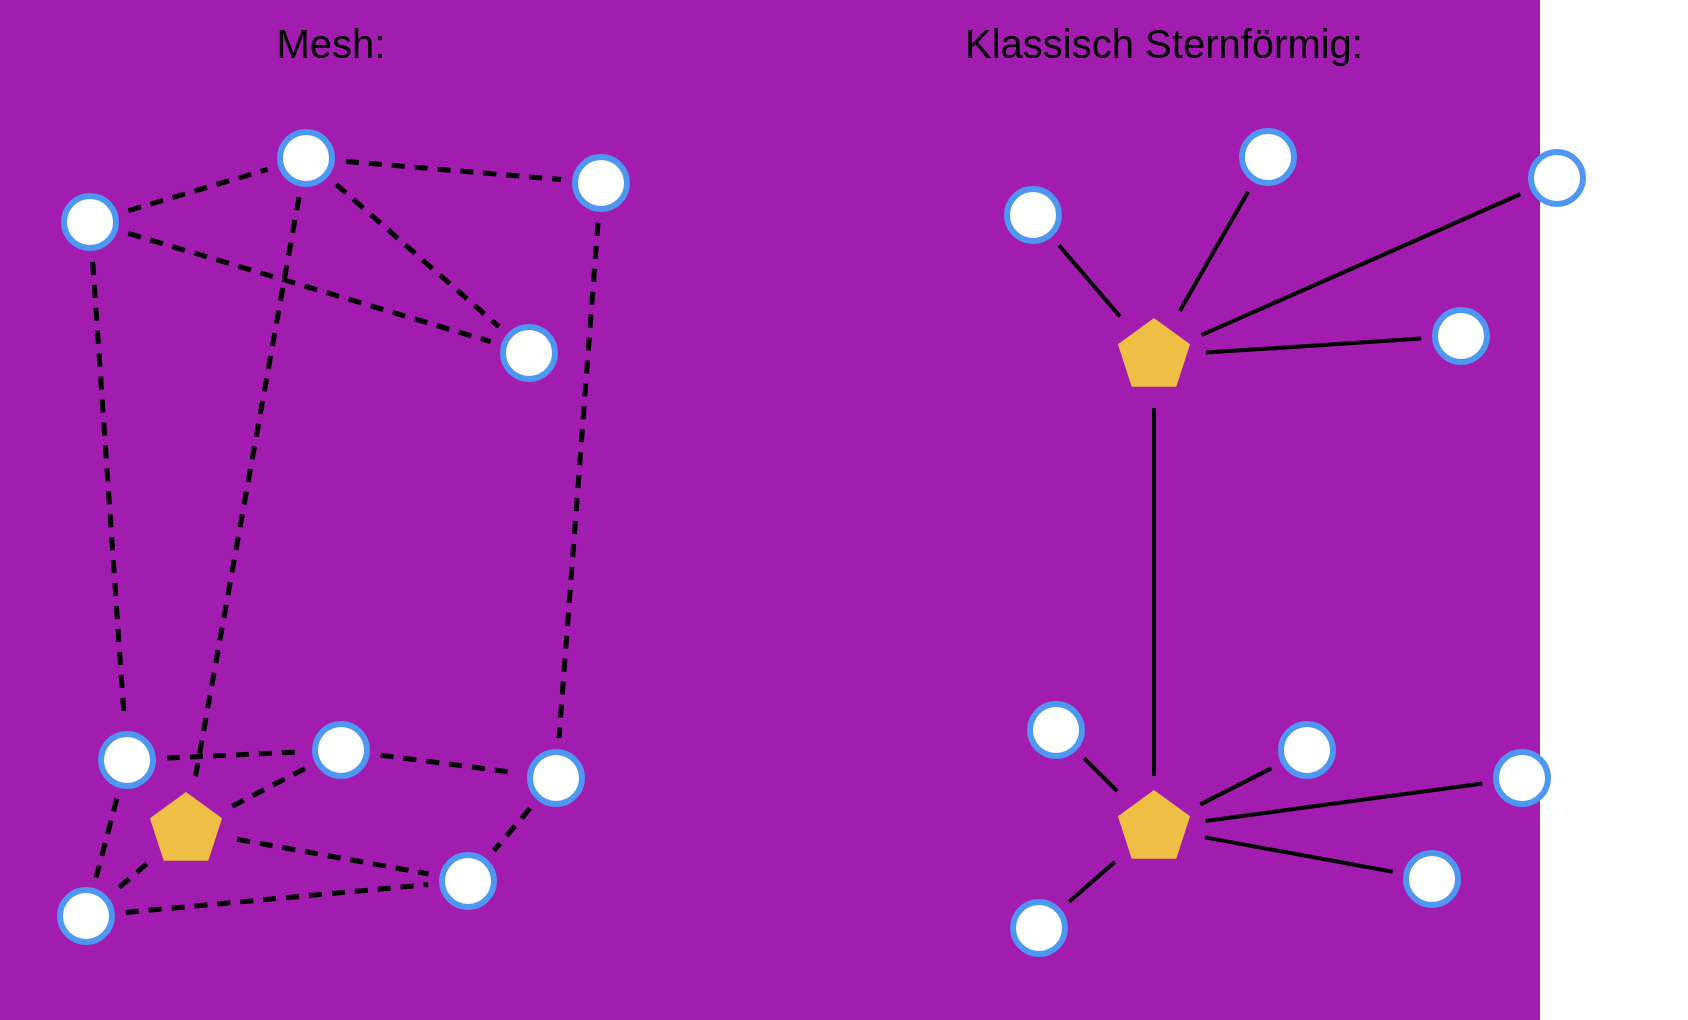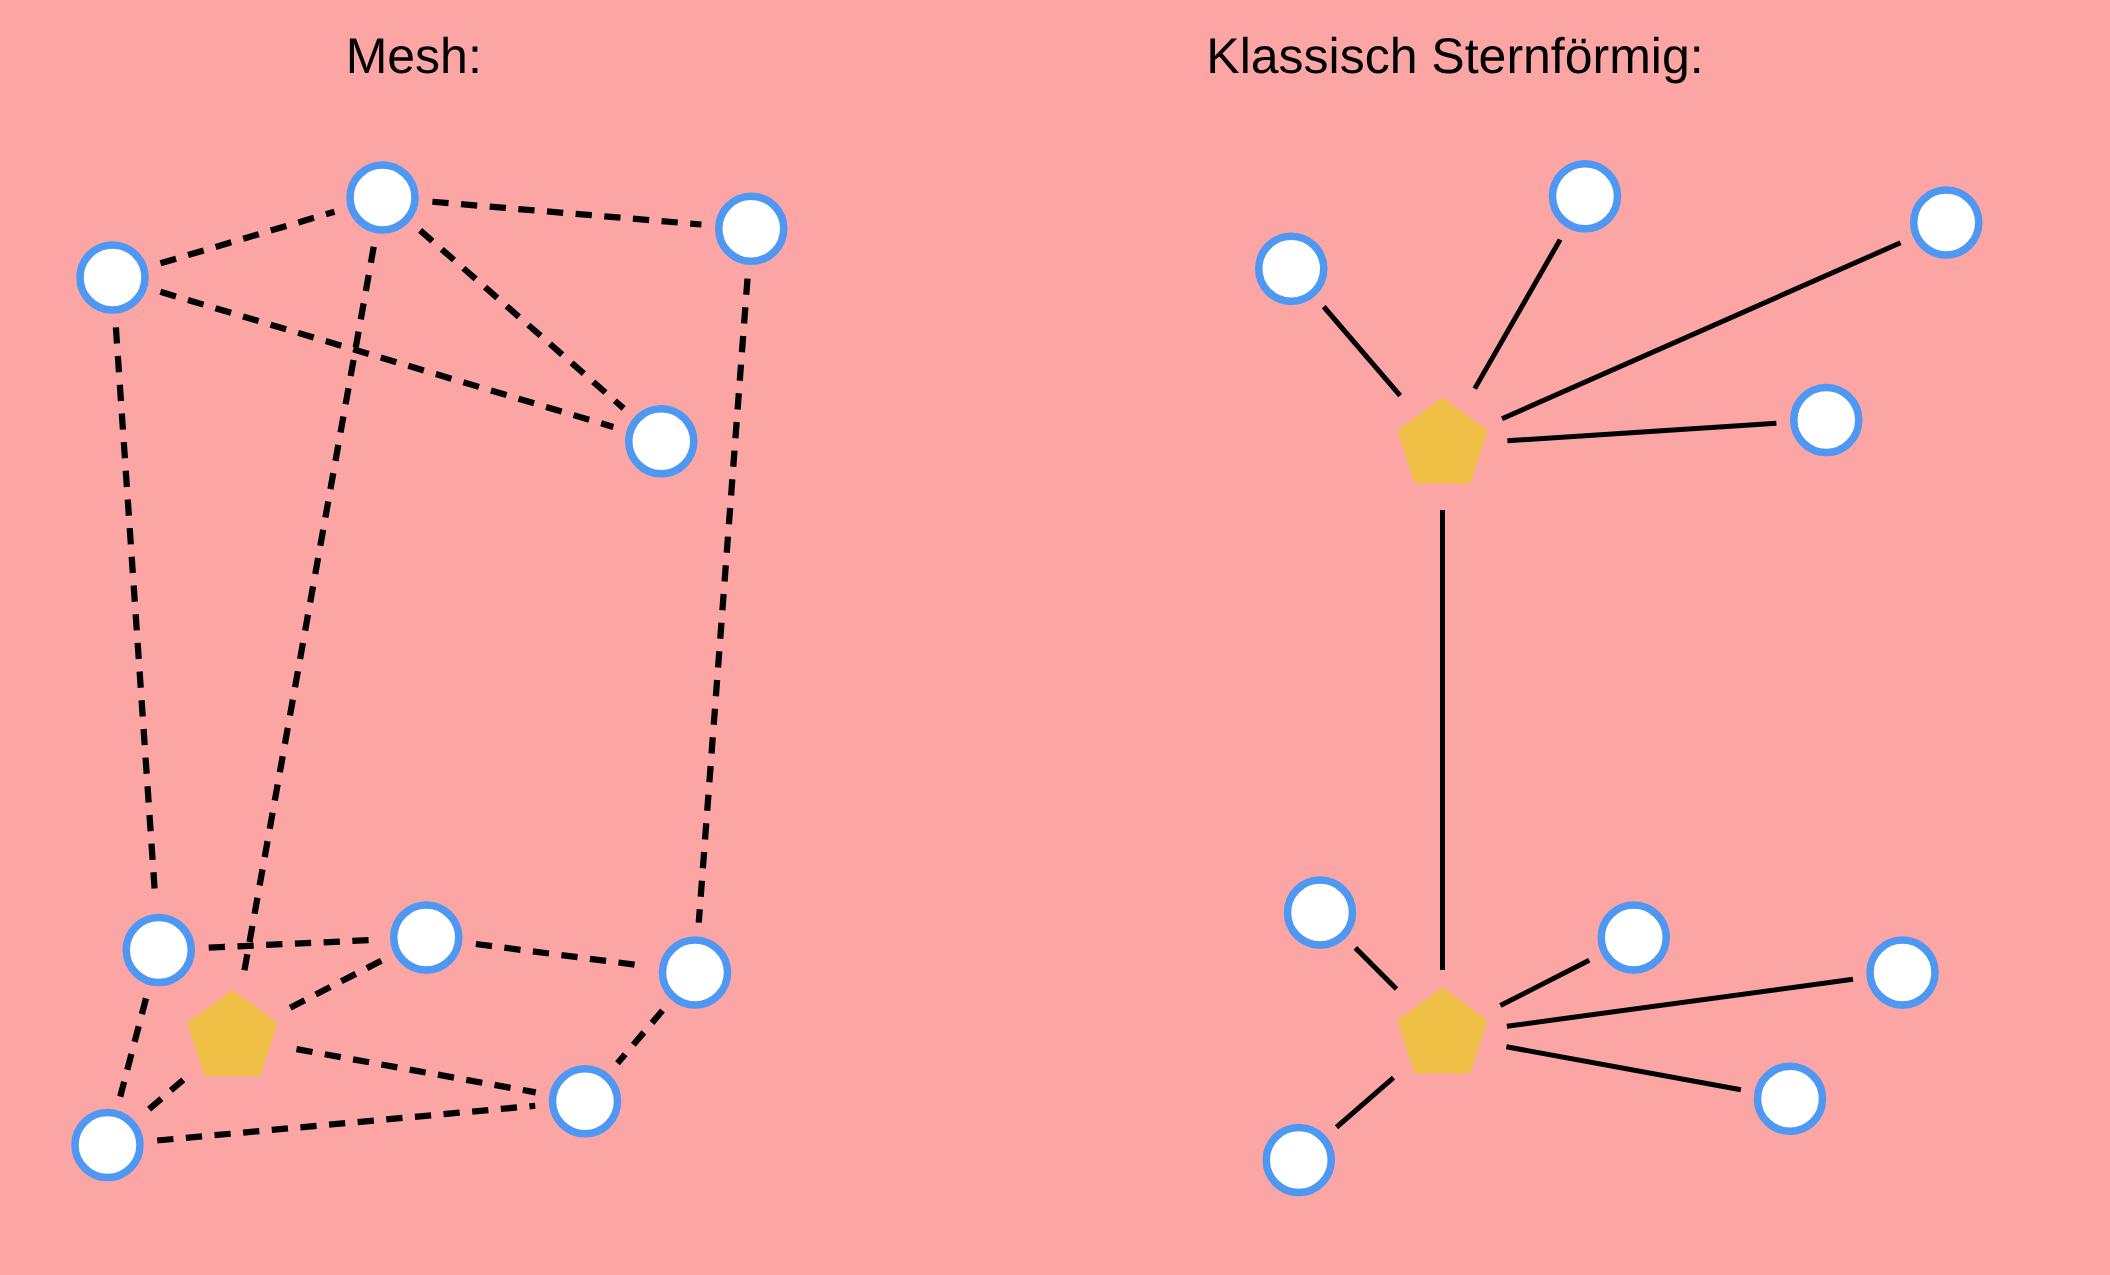--- a/index.html
+++ b/index.html
@@ -6,23 +6,23 @@
     margin: 0;
     padding: 0;
     background: #ffffff;
     width: 1688px;
     height: 1020px;
     overflow: hidden;
     font-family: "Liberation Sans", sans-serif;
   }
   #stage {
     position: relative;
-    width: 1688px;
+    width: 1540px;
     height: 1020px;
-    background: #fca5a5;
+    background: #a21caf;
   }
   svg { display: block; }
   .title {
     font-family: "Liberation Sans", sans-serif;
     font-size: 40px;
     fill: #000000;
     font-weight: 400;
   }
 </style>
 </head>

